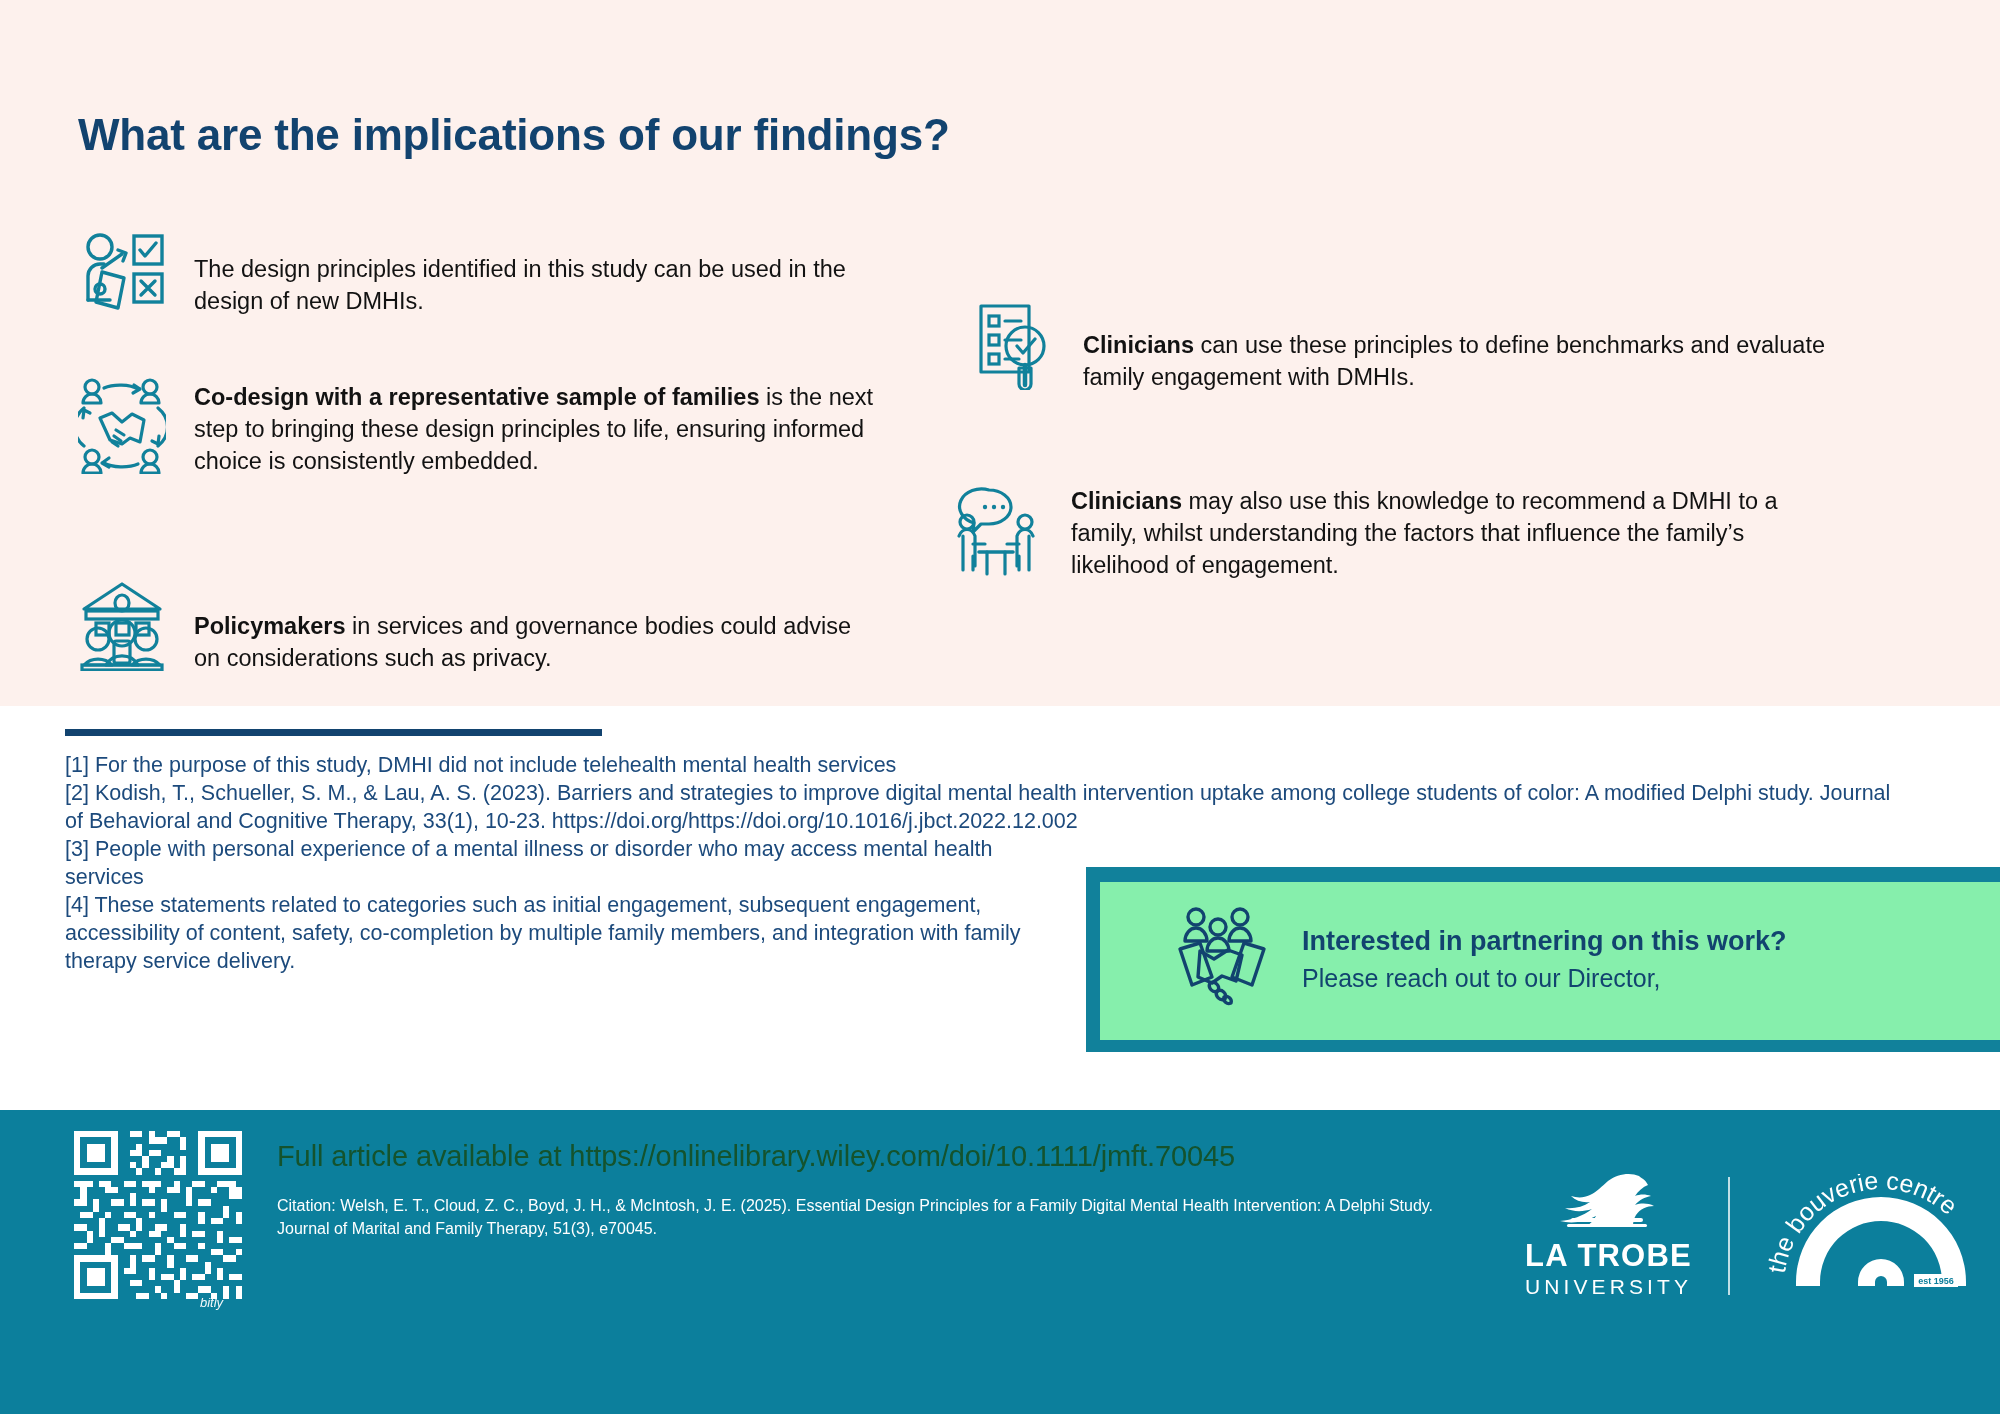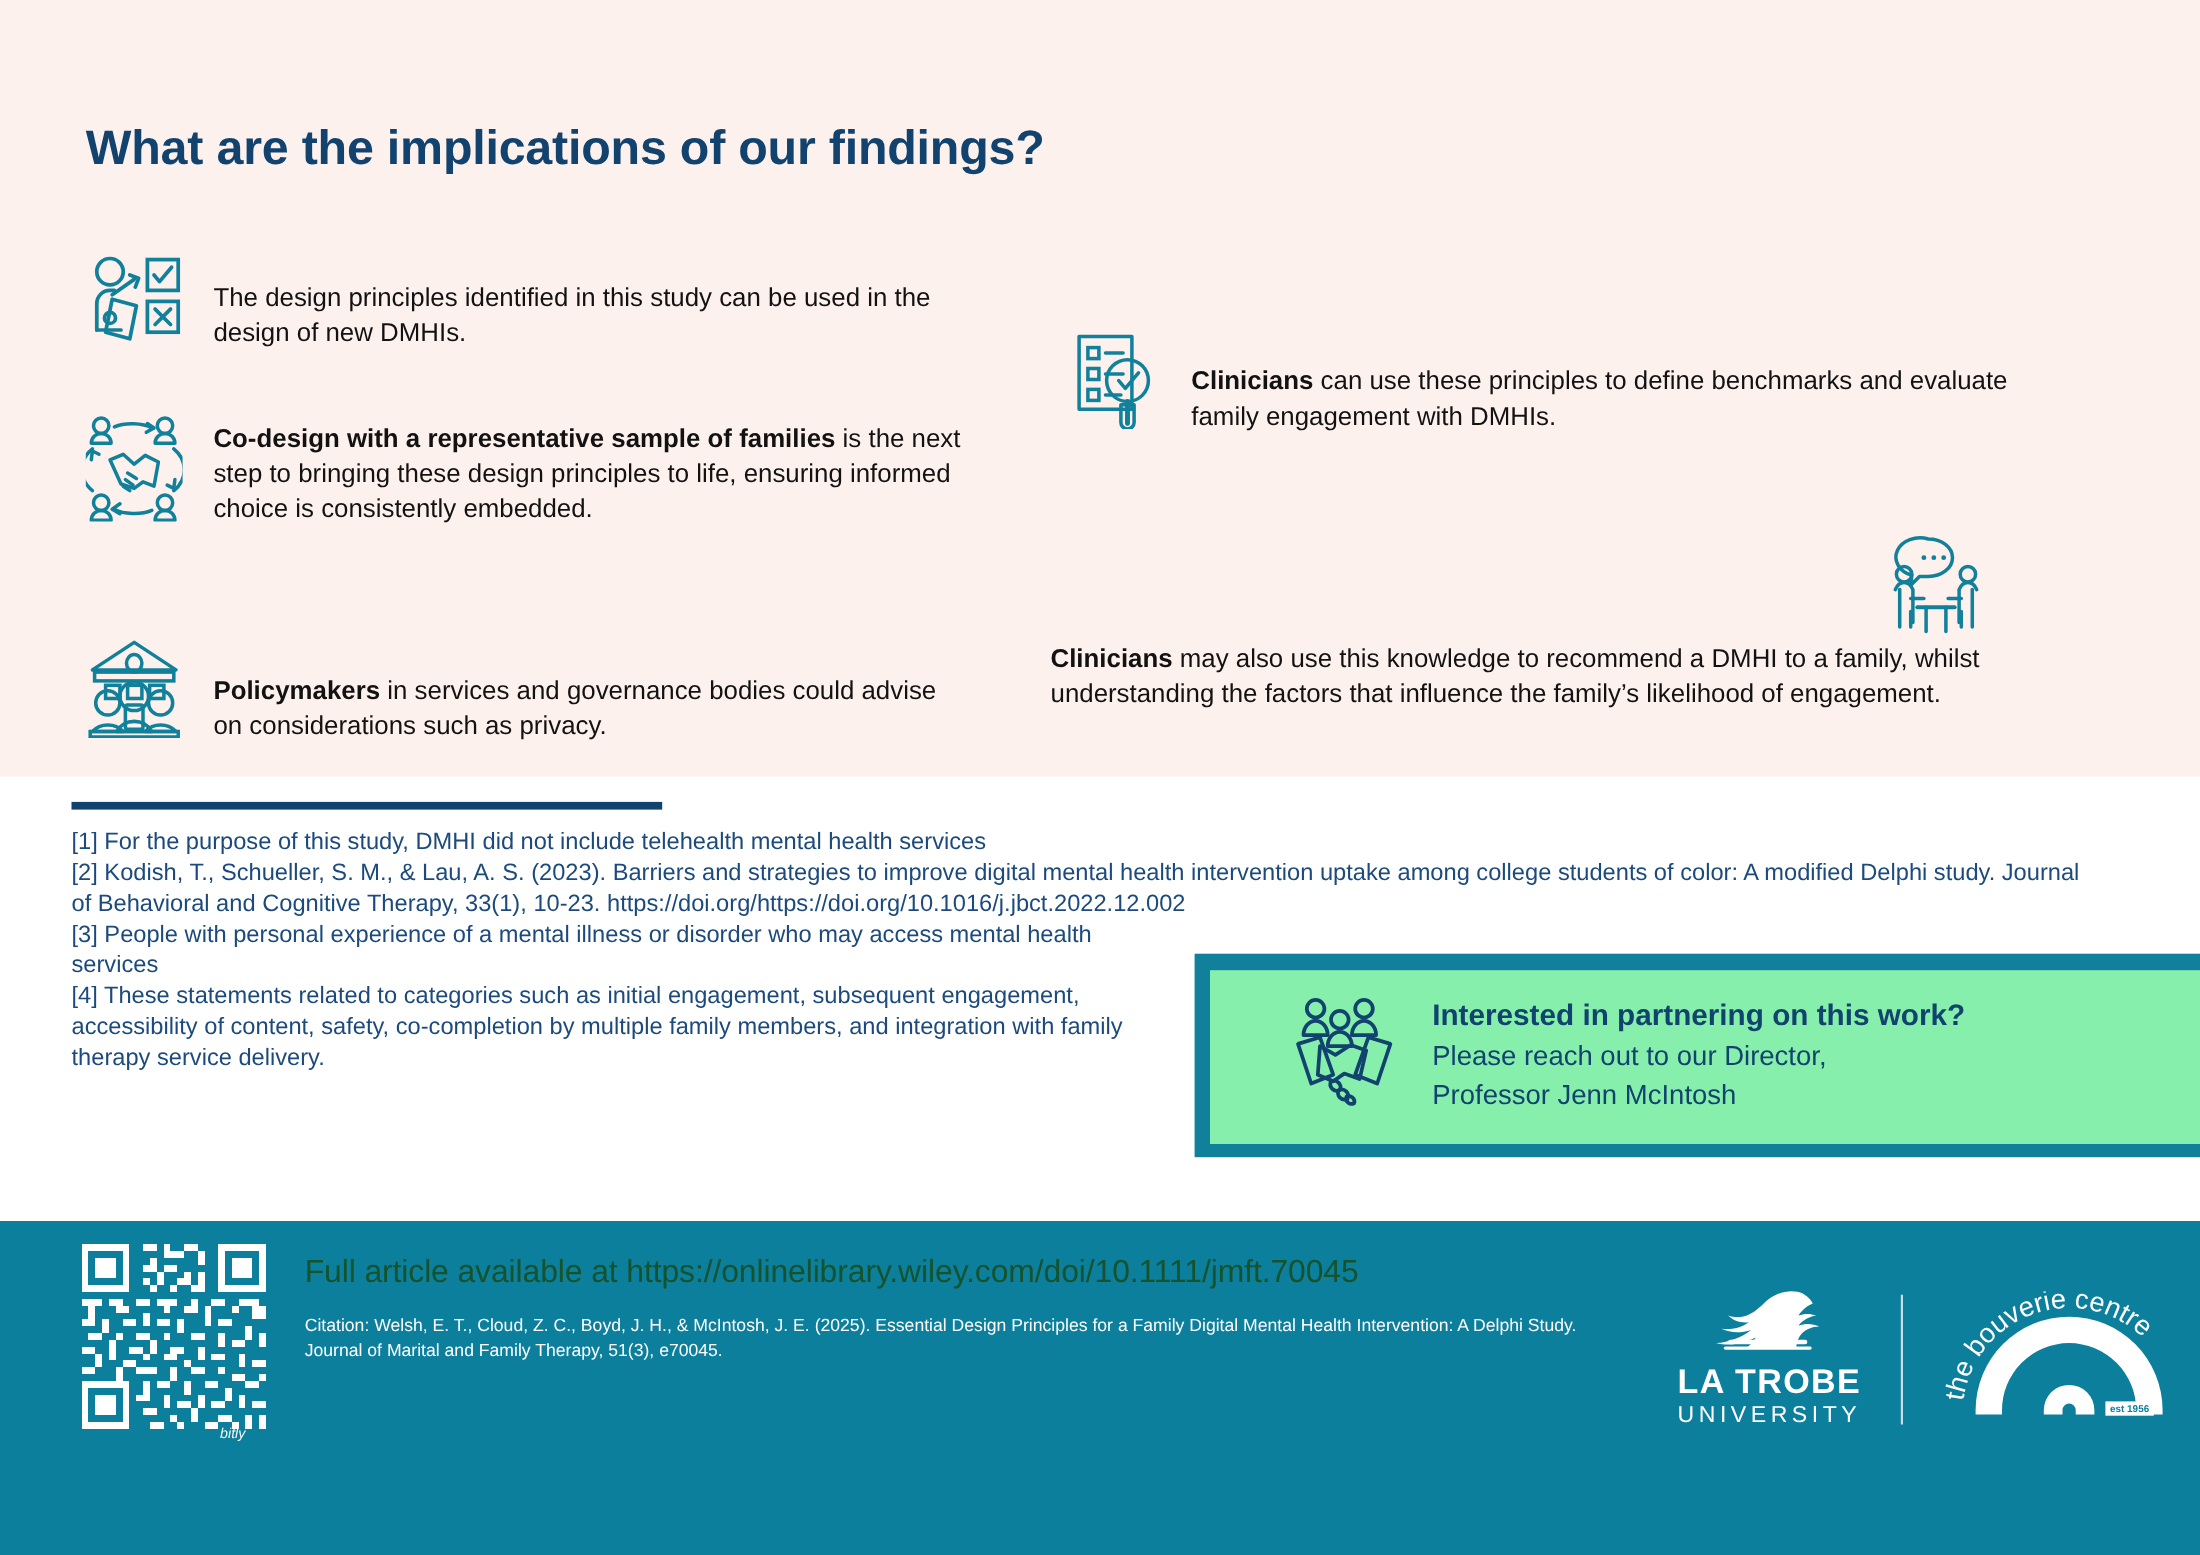--- a/index.html
+++ b/index.html
@@ -33,21 +33,21 @@
 
   .it1 { left: 78px; top: 218px; width: 800px; }
   .it1 .ico { margin-right: 28px; margin-top: 2px; }
   .it2 { left: 78px; top: 360px; width: 800px; }
   .it2 .ico { margin-right: 28px; margin-top: 6px; }
   .it3 { left: 78px; top: 565px; width: 800px; }
   .it3 .ico { margin-right: 28px; margin-top: 4px; }
 
   .it4 { left: 975px; top: 288px; width: 860px; }
   .it4 .ico { margin-right: 32px; margin-top: 2px; }
-  .it5 { left: 955px; top: 470px; width: 880px; flex-direction: column; }
+  .it5 { left: 955px; top: 470px; width: 880px; }
   .it5 .ico { margin-right: 32px; margin-top: 4px; }
 
   
   .rule {
     position: absolute; left: 65px; top: 729px; width: 537px; height: 7px;
     background: #12436f;
   }
   .footnotes {
     position: absolute; left: 65px; top: 752px; width: 1830px;
     font-size: 21.5px; line-height: 1.30; color: #1c4a7c;
@@ -244,21 +244,20 @@
           <path d="M90 44 l-20 -6 -12 34 20 8 z" stroke-linejoin="round"></path>
           <path d="M26 46 l14 8 14 -9 14 5 -6 26 -14 -5 -10 7 -14 -6 z" stroke-linejoin="round"></path>
           <path d="M36 78 a6 6 0 0 1 8 8 a6 6 0 0 1 -8 -8 z" stroke-linejoin="round"></path>
           <path d="M43 86 a6 6 0 0 1 8 8 a6 6 0 0 1 -8 -8 z" stroke-linejoin="round"></path>
           <path d="M50 92 a5 5 0 0 1 7 6 a5 5 0 0 1 -7 -6 z" stroke-linejoin="round"></path>
         </svg>
       </span>
       <span class="callout-txt">
         <div class="callout-head">Interested in partnering on this work?</div>
         <div class="callout-line">Please reach out to our Director,</div>
-        <div class="callout-line">Professor Jenn McIntosh</div>
       </span>
     </div>
   </div>
 
   <div class="footer"></div>
 
   <div class="qr">
     <svg width="180" height="180" viewBox="0 0 29 29" shape-rendering="crispEdges">
       <rect width="29" height="29" fill="#0c7f9c"></rect>
       <g fill="#ffffff">

